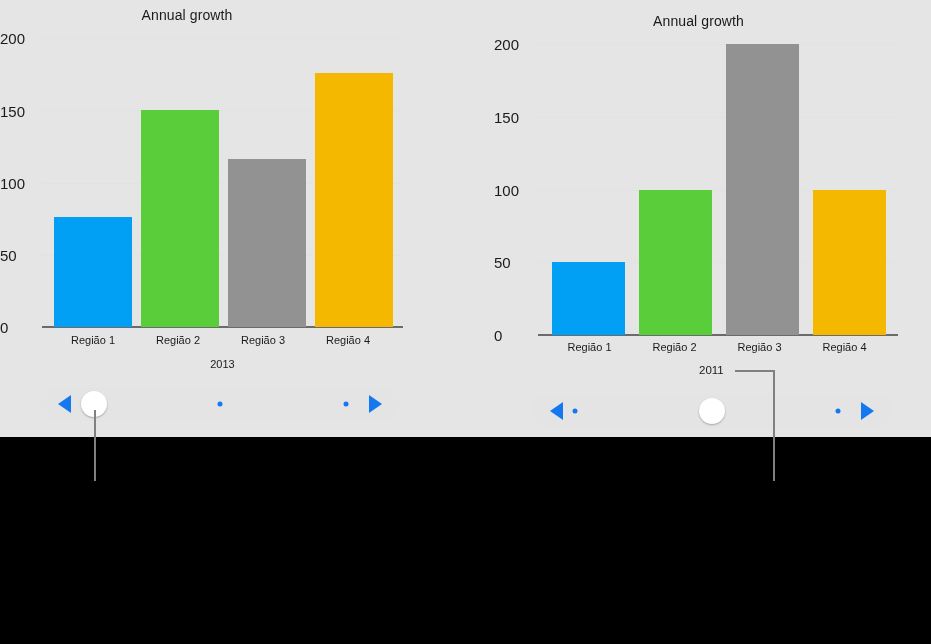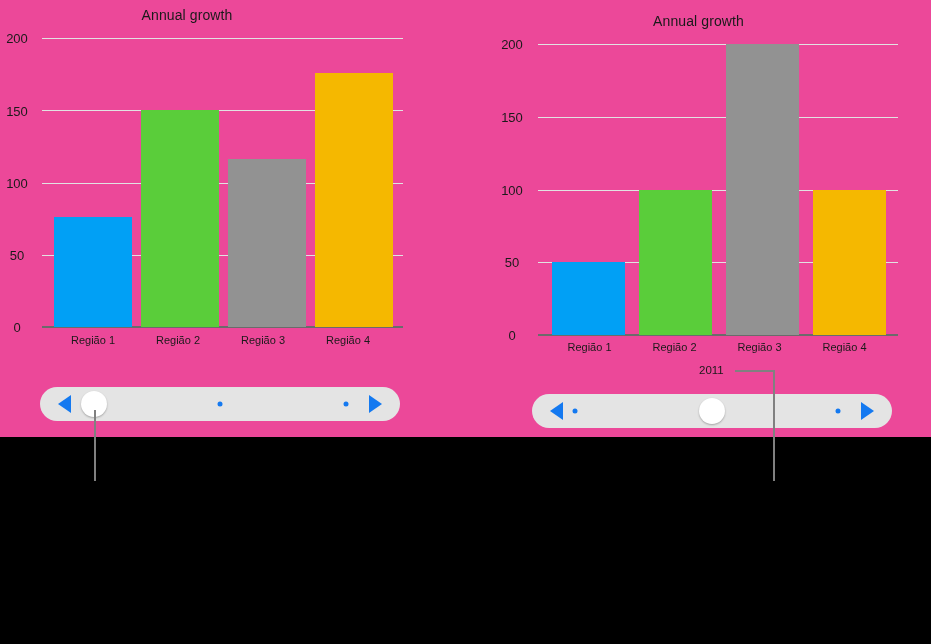--- a/index.html
+++ b/index.html
@@ -19,21 +19,21 @@
     left: 0; top: 0;
     width: 931px;
     height: 644px;
   }
   
   .canvas-white {
     position: absolute;
     left: 0; top: 0;
     width: 931px;
     height: 437px;
-    background: #ec4899;
+    background: #e5e5e5;
   }
   .panel {
     position: absolute;
     top: 0;
     height: 437px;
   }
   .panel-left  { left: 0px;   width: 466px; }
   .panel-right { left: 466px; width: 465px; }
 
   .chart-title {
@@ -54,22 +54,22 @@
     left: 0;
   }
   .axis-base {
     position: absolute;
     height: 2px;
     background: #6b6b6b;
     left: 0;
   }
   .ytick {
     position: absolute;
-    text-align: center;
-    font-size: 13px;
+    text-align: left;
+    font-size: 15px;
     color: #1a1a1a;
     transform: translateY(-50%);
   }
   .bar {
     position: absolute;
     bottom: 0;
   }
   .cat-label {
     position: absolute;
     text-align: center;
@@ -169,20 +169,21 @@
         <div class="bar" style="left:99px;  width:78px; height:217px; background:#5acd3a;"></div>
         <div class="bar" style="left:186px; width:78px; height:168px; background:#929292;"></div>
         <div class="bar" style="left:273px; width:78px; height:254px; background:#f5b800;"></div>
       </div>
 
       <div class="cat-label" style="left:42px;  top:334px; width:102px;">Região 1</div>
       <div class="cat-label" style="left:127px; top:334px; width:102px;">Região 2</div>
       <div class="cat-label" style="left:212px; top:334px; width:102px;">Região 3</div>
       <div class="cat-label" style="left:297px; top:334px; width:102px;">Região 4</div>
 
+      <div class="axis-title" style="left:42px; top:358px; width:361px;">2013</div>
 
       <div class="slider" style="left:40px; top:387px; width:360px;">
         <div class="slider-arrow arrow-left" style="left:18px;"></div>
         <div class="slider-arrow arrow-right" style="right:18px;"></div>
         <div class="slider-dot" style="left:50%;"></div>
         <div class="slider-dot" style="left:85%;"></div>
         <div class="slider-knob" style="left:15%;"></div>
       </div>
 
     </div>

